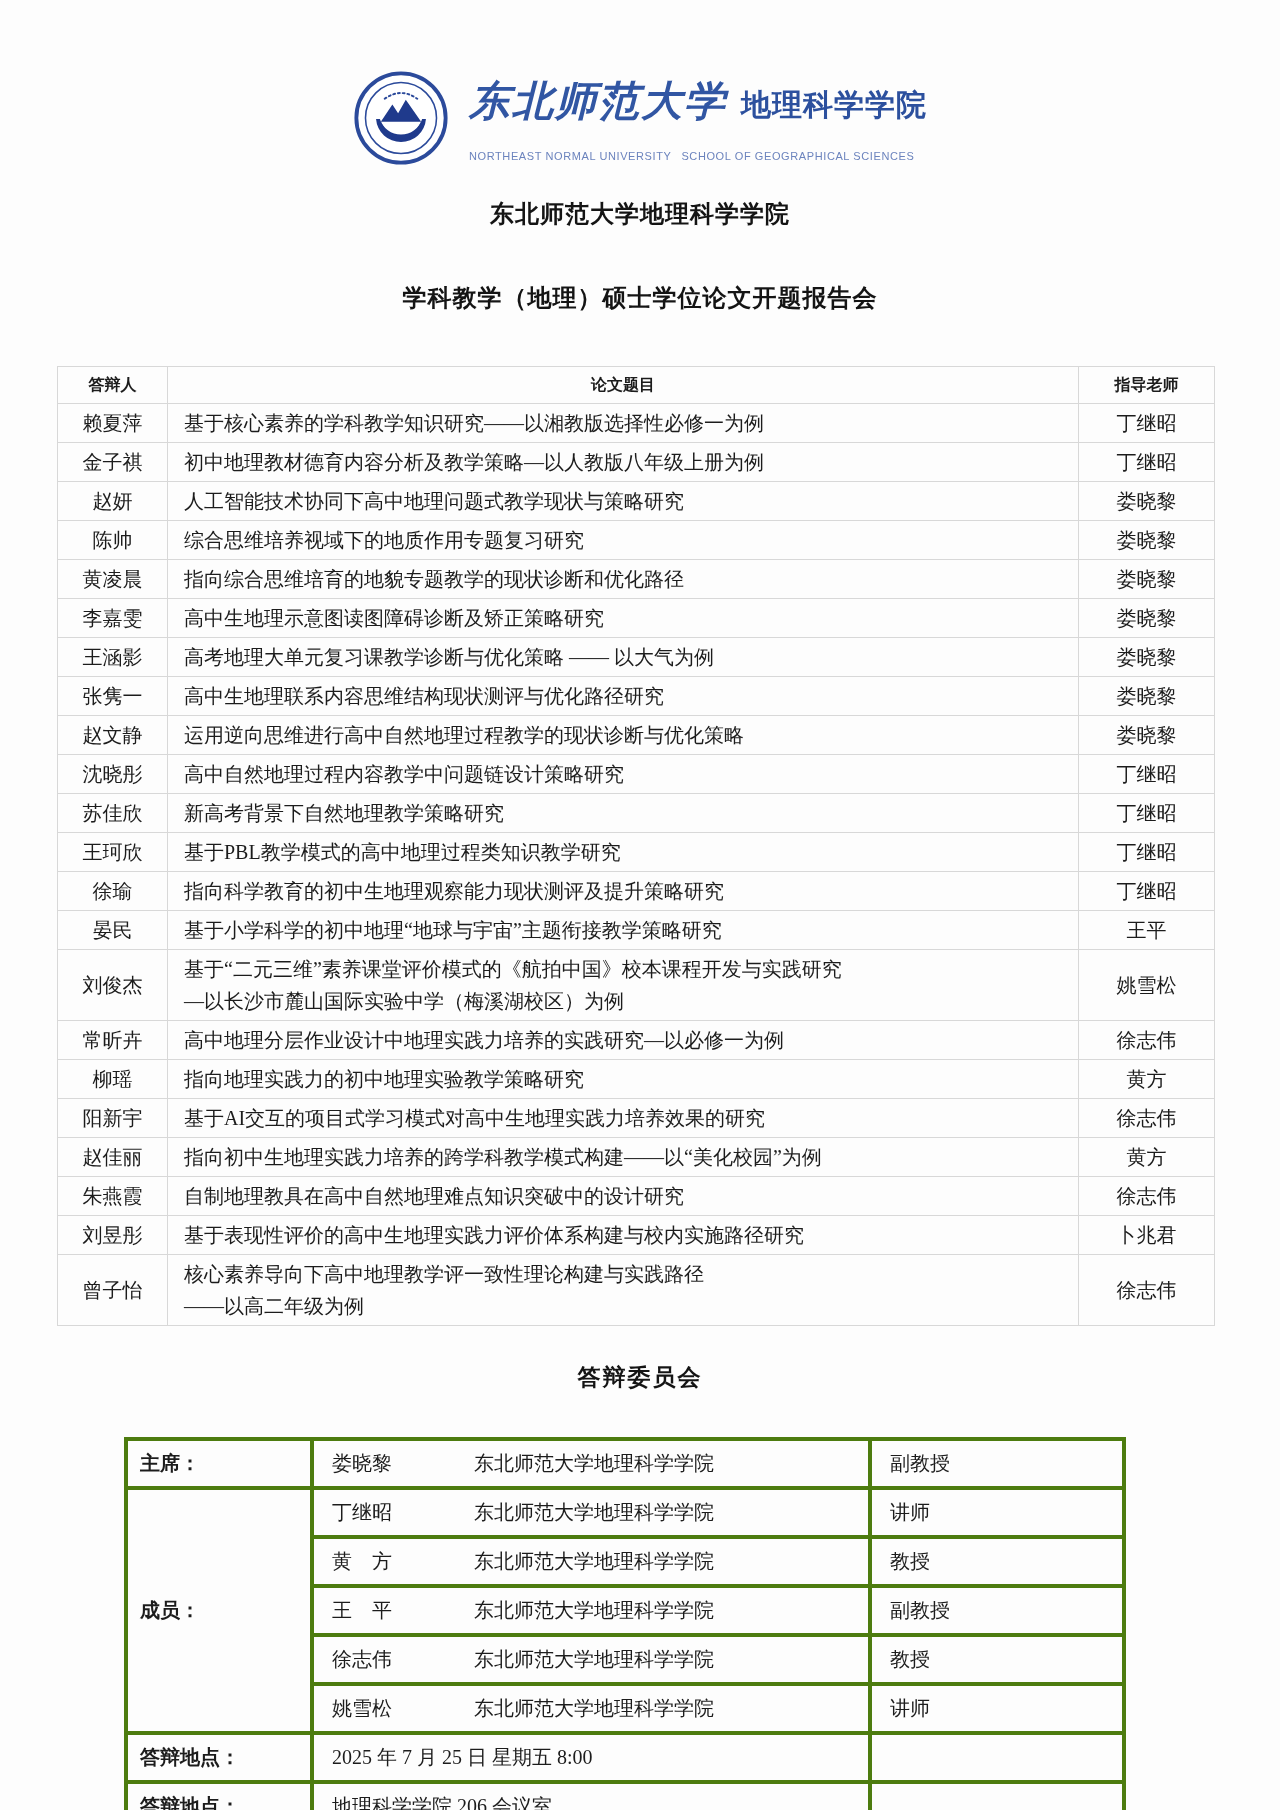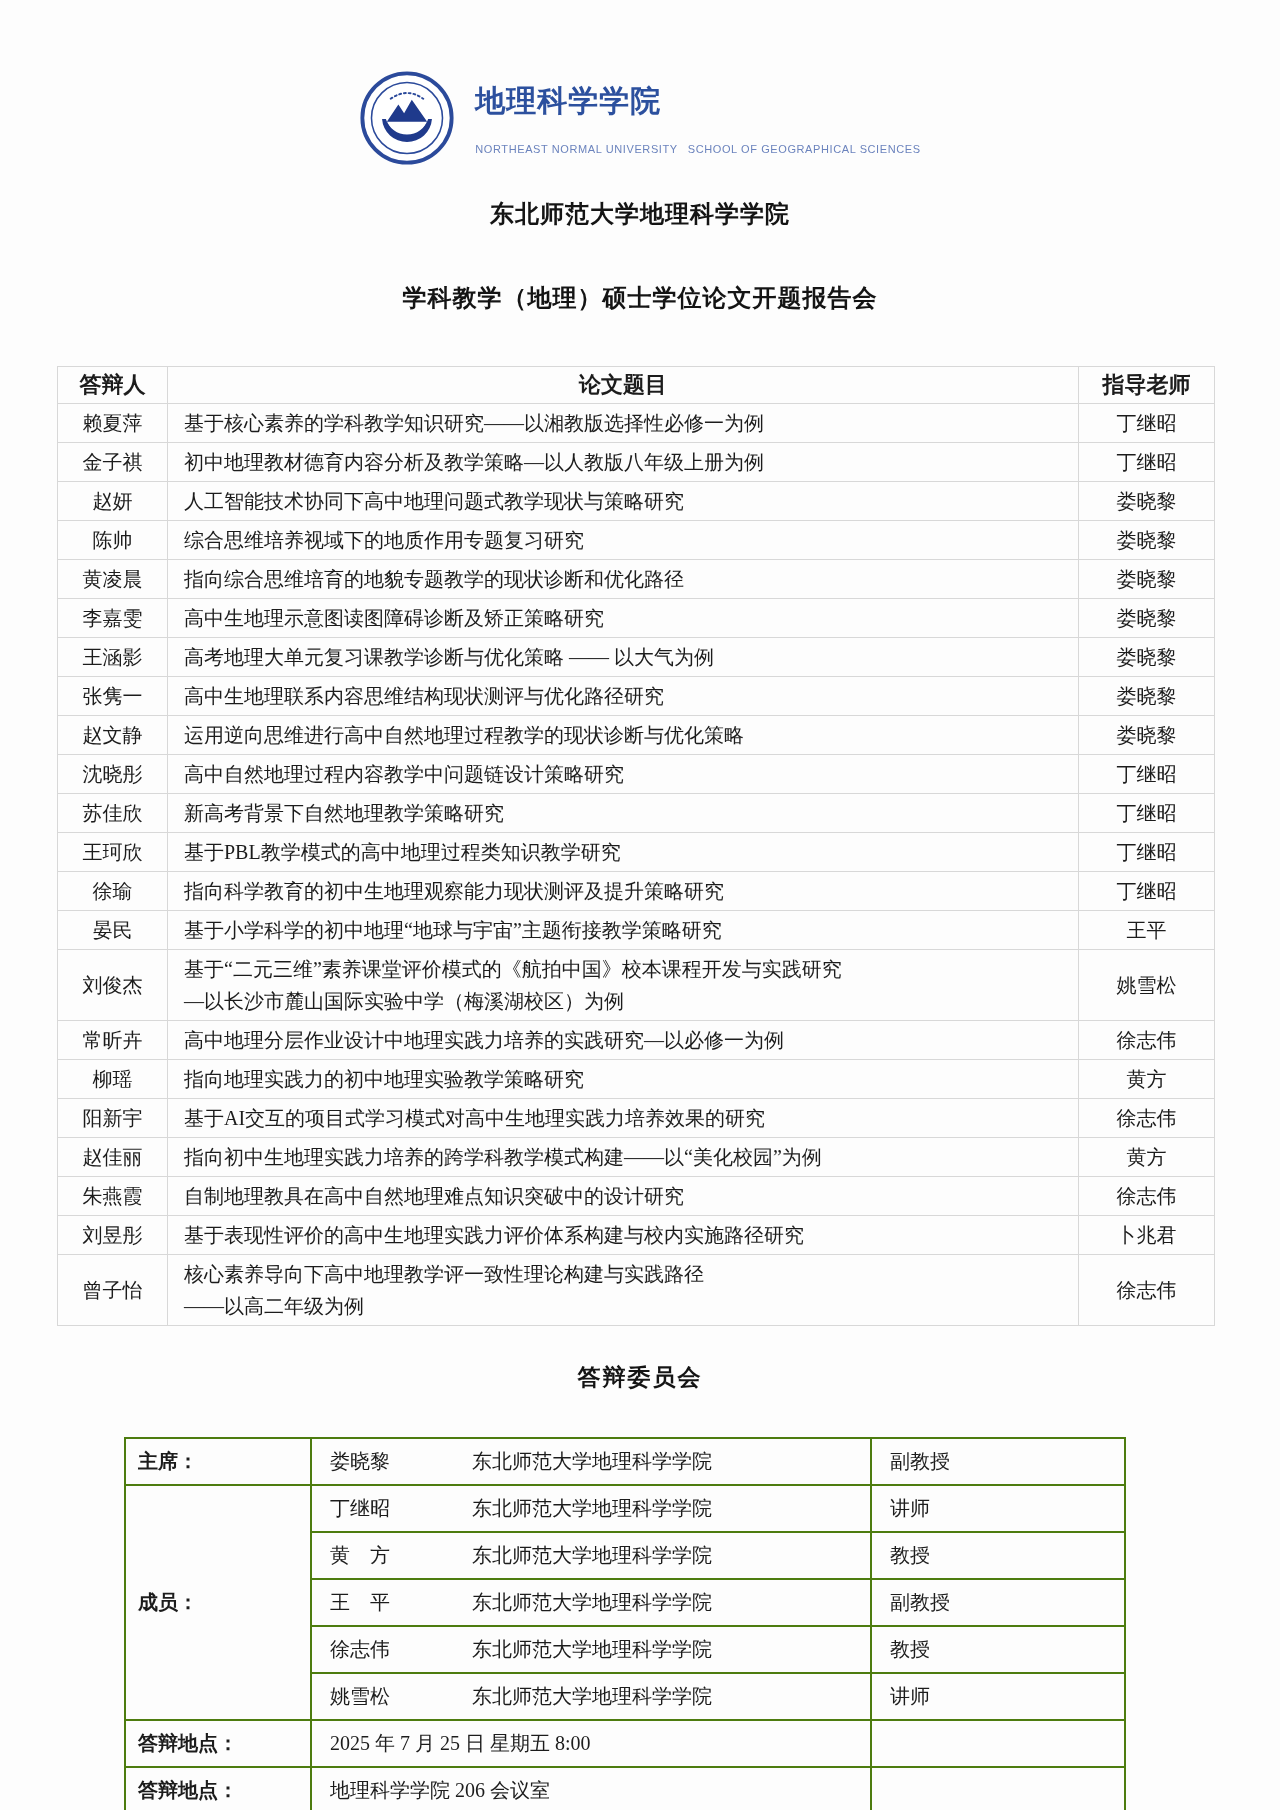--- a/index.html
+++ b/index.html
@@ -83,21 +83,21 @@
   .thesis-table td, .thesis-table th {
     border: 1px solid #d8d8d8;
     padding: 3px 4px;
     line-height: 30px;
     vertical-align: middle;
   }
   .thesis-table th {
     font-weight: bold;
     text-align: center;
     font-family: "Liberation Sans", sans-serif;
-    font-size: 22px;
+    font-size: 16px;
   }
   .thesis-table td.name-cell, .thesis-table td.advisor-cell { text-align: center; }
   .thesis-table td.title-cell { text-align: left; padding-left: 16px; }
   .title-line { line-height: 32px; }
   
   .committee-heading {
     margin-top: 36px;
     text-align: center;
     font-size: 23px;
     font-weight: bold;
@@ -107,21 +107,21 @@
   }
   .committee-table {
     margin: 44px 0 0 124px;
     width: 1002px;
     table-layout: fixed;
     font-size: 20px;
   }
   .committee-table col.c-label { width: 186px; }
   .committee-table col.c-right { width: 254px; }
   .committee-table td {
-    border: 2px solid #4d7c0f;
+    border: 4px solid #4d7c0f;
     padding: 7px 0;
     line-height: 31px;
     vertical-align: middle;
     margin-left: 48px;
   }
   .committee-table td.label-cell {
     font-weight: bold;
     padding-left: 12px;
     font-family: "Liberation Sans", sans-serif;
   }
@@ -141,20 +141,21 @@
     <svg class="seal" viewBox="0 0 100 100">
       <circle cx="50" cy="50" r="46.5" fill="#ffffff" stroke="#2b4a9b" stroke-width="4"></circle>
       <circle cx="50" cy="50" r="37" fill="#ffffff" stroke="#2b4a9b" stroke-width="1.6"></circle>
       <path d="M50 75 a 26 26 0 0 1 -26 -24 l 4 0 a 23 23 0 0 0 44 0 l 4 0 a 26 26 0 0 1 -26 24 z" fill="#1f3a8c"></path>
       <path d="M50 72 a 22 22 0 0 1 -21 -19 a 22 22 0 0 0 42 0 a 22 22 0 0 1 -21 19 z" fill="#1f3a8c"></path>
       <path d="M29 54 L41 36 L47 45 L55 31 L71 54 Z" fill="#1f3a8c"></path>
       <path d="M33 30 q17 -12 34 0" fill="none" stroke="#2b4a9b" stroke-width="2" stroke-linecap="round" stroke-dasharray="2 3"></path>
     </svg>
     <div class="logo-text">
       <div class="logo-cn">
+        <span class="logo-cn-univ">东北师范大学</span>
         <span class="logo-cn-college">地理科学学院</span>
       </div>
       <div class="logo-en">
         <span>NORTHEAST NORMAL UNIVERSITY</span>
         <span>SCHOOL OF GEOGRAPHICAL SCIENCES</span>
       </div>
     </div>
   </div>
 
   <div class="doc-title">东北师范大学地理科学学院</div>

